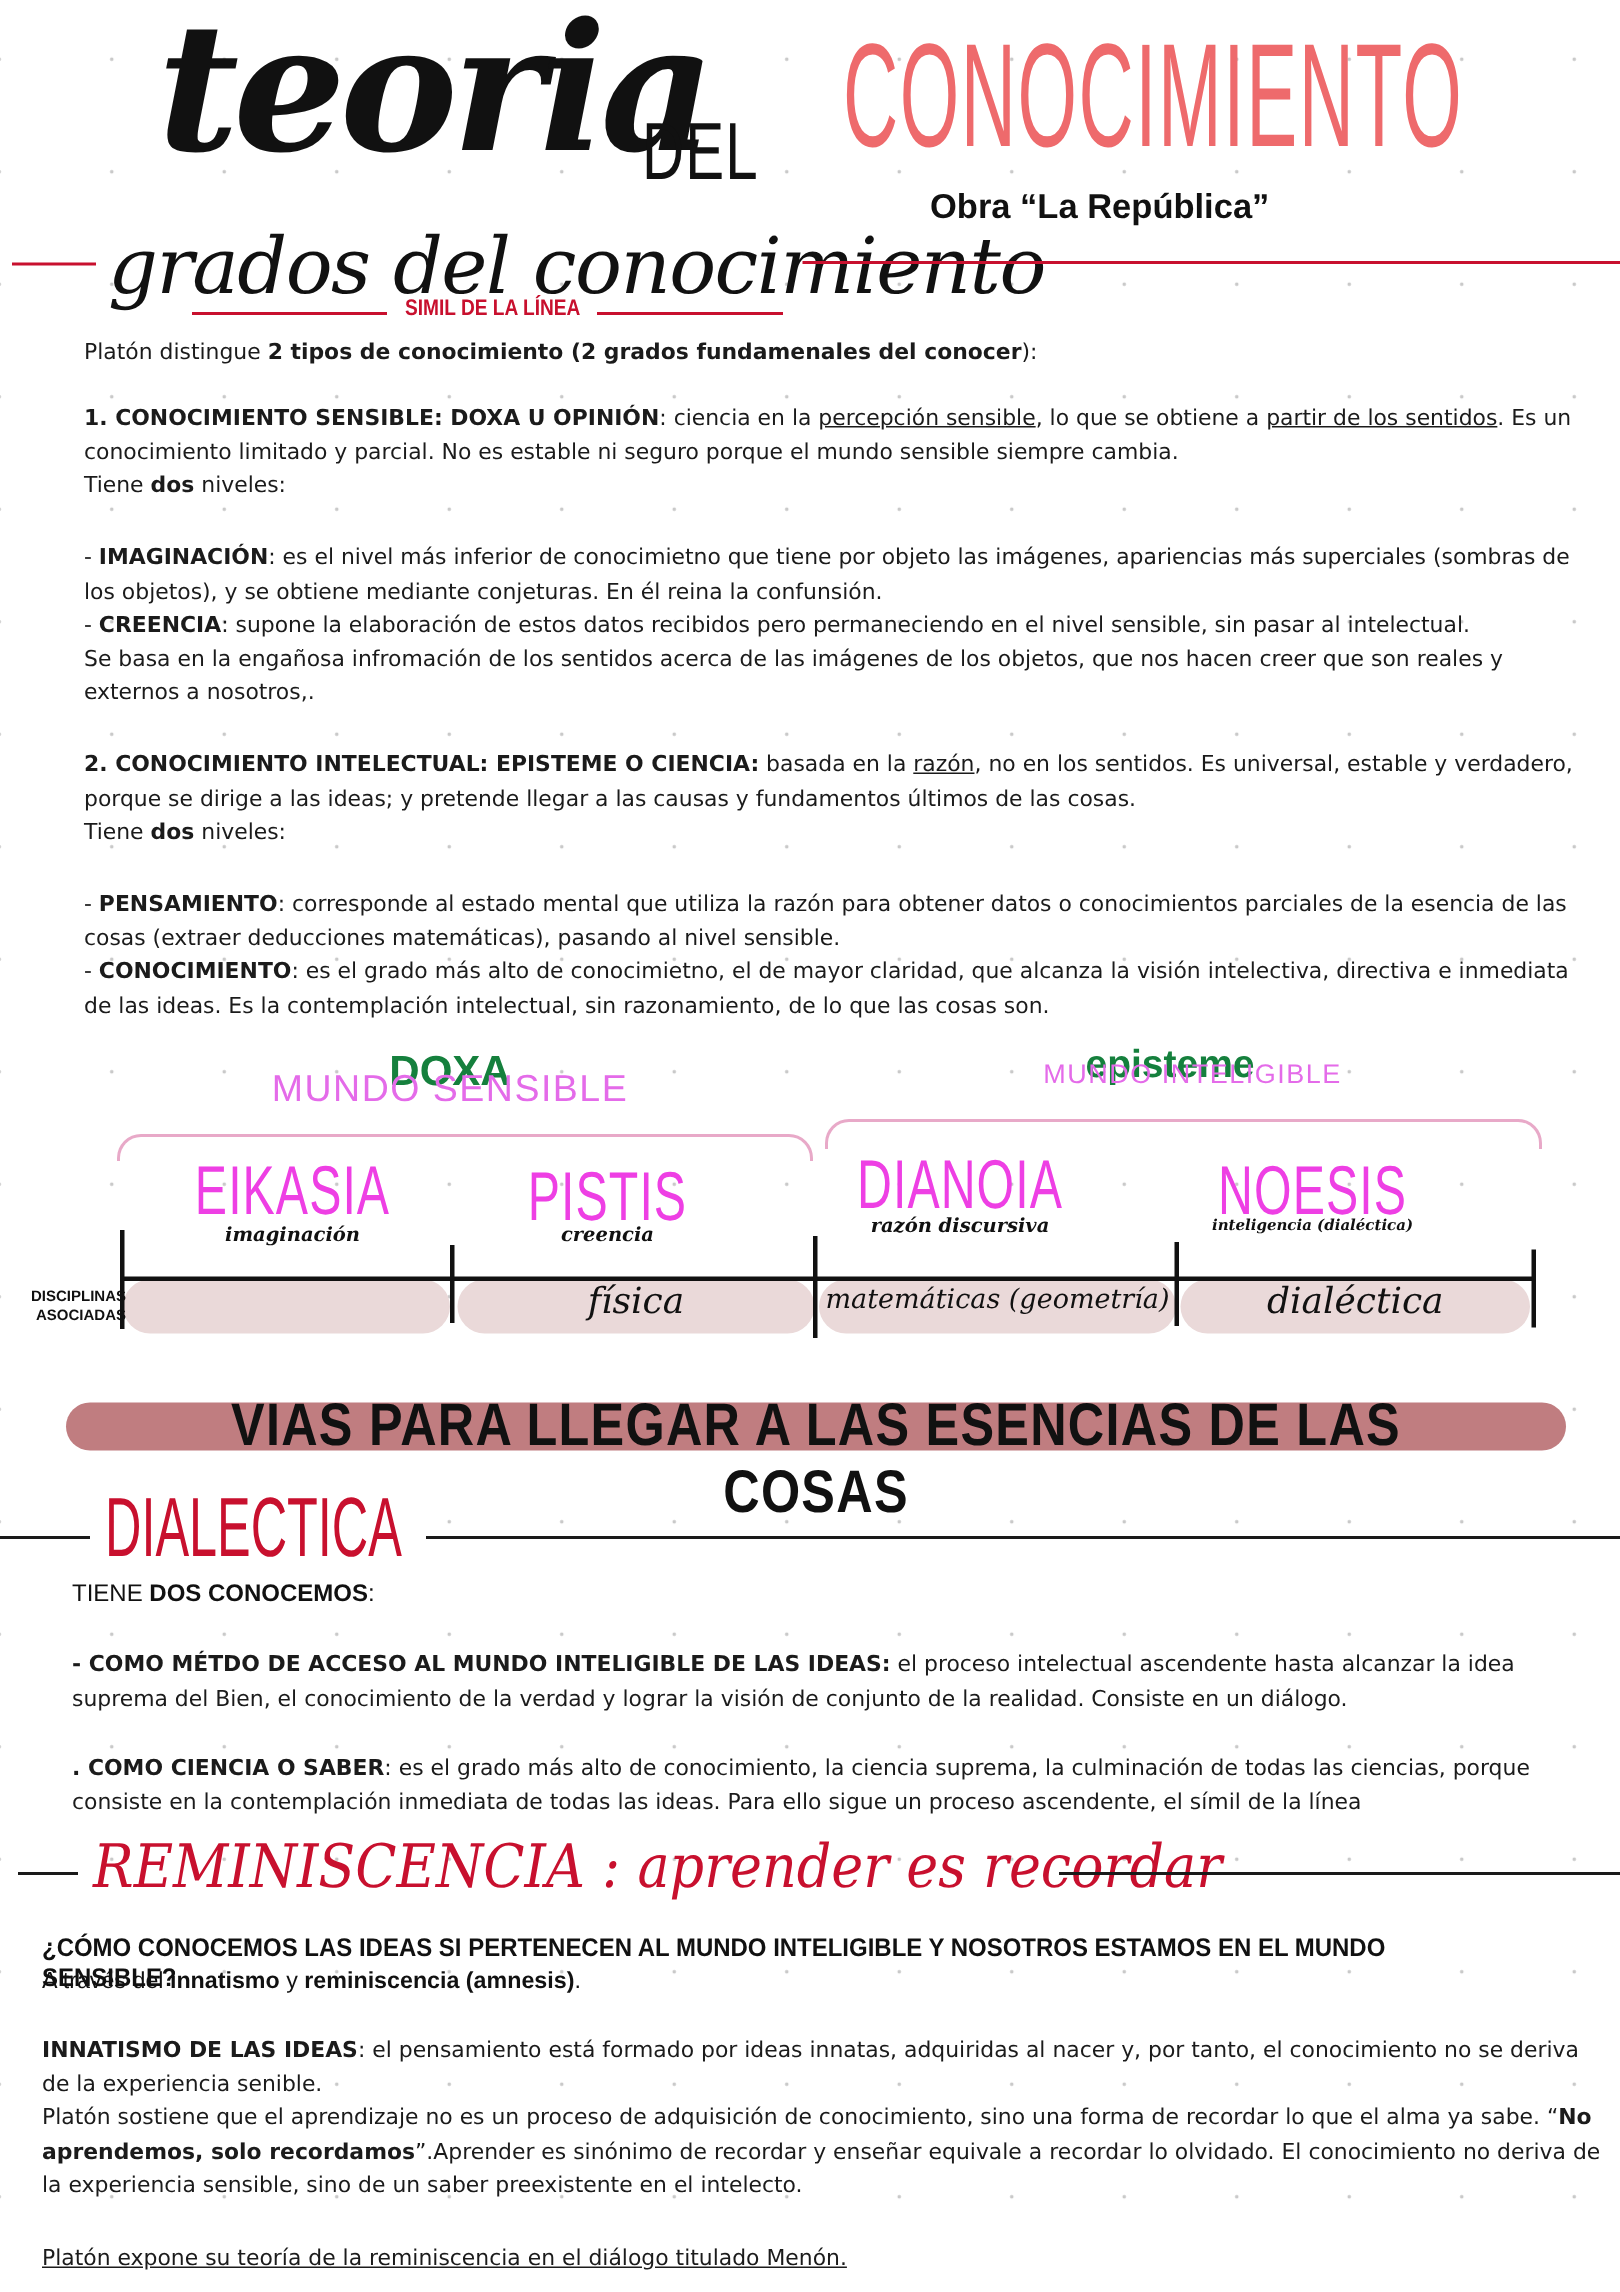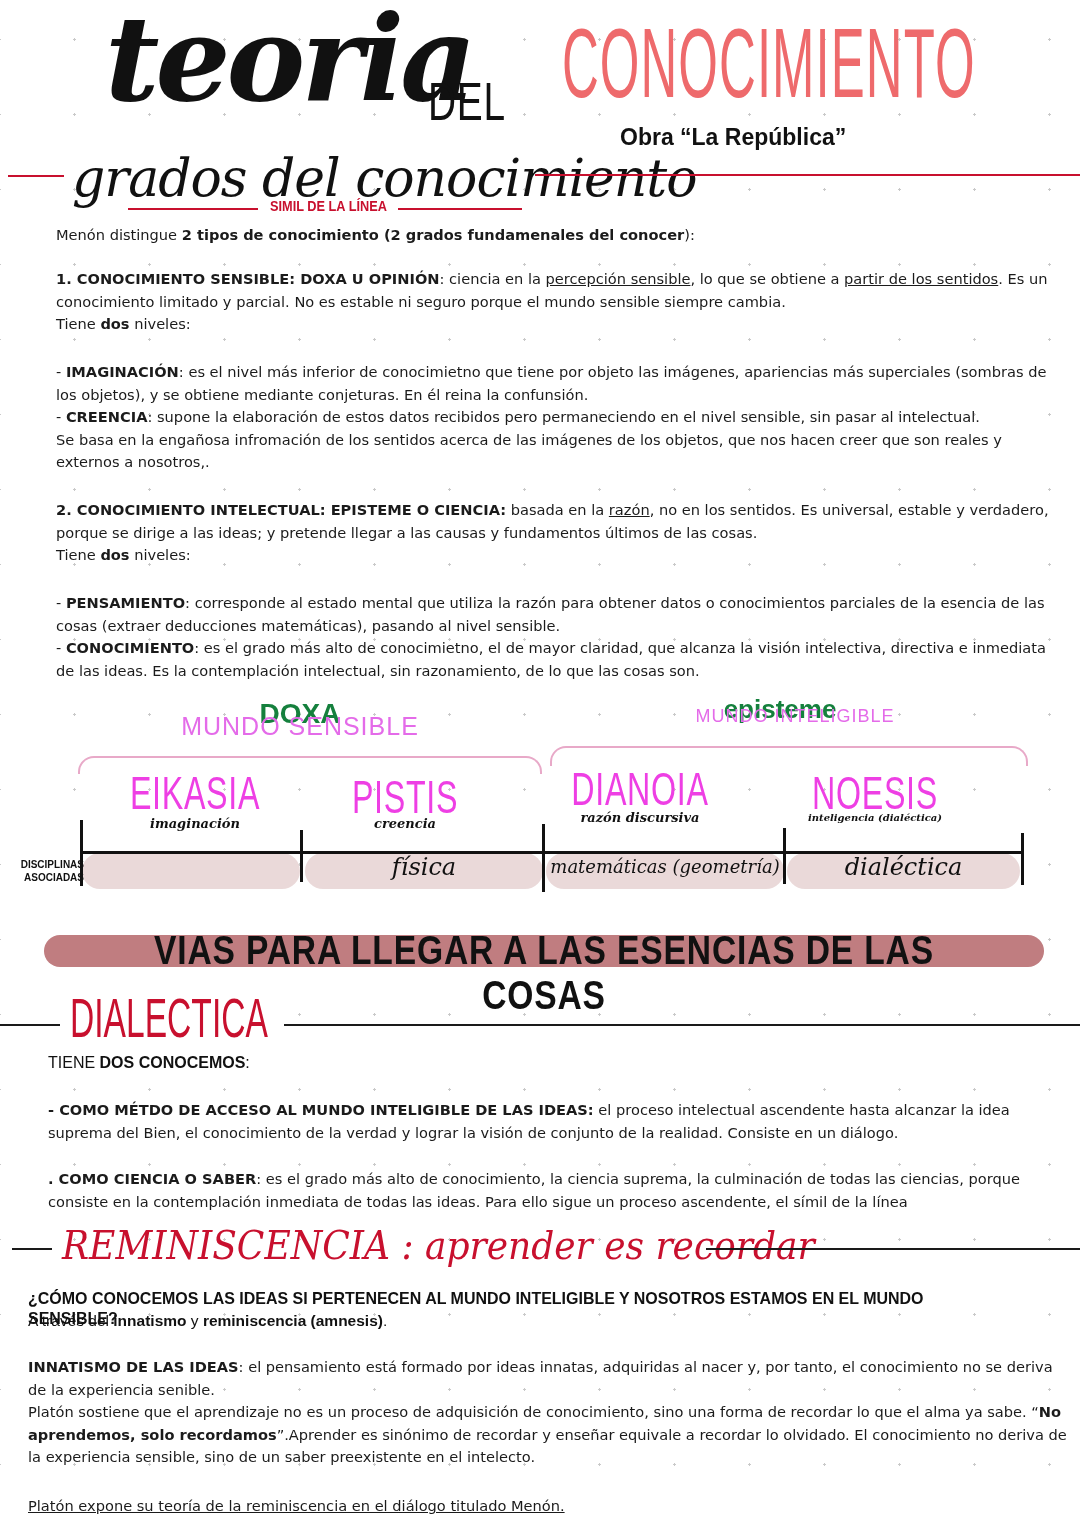--- a/index.html
+++ b/index.html
@@ -141,21 +141,21 @@
 <div class="abs subtitle-obra">Obra “La República”</div>
 
 <div class="abs rule" style="left:8px; top:175px; width:56px;"></div>
 <div class="abs script-heading grados">grados del conocimiento</div>
 <div class="abs rule" style="left:535px; top:174px; width:545px;"></div>
 <div class="abs rule" style="left:128px; top:208px; width:130px;"></div>
 <div class="abs simil">SIMIL DE LA LÍNEA</div>
 <div class="abs rule" style="left:398px; top:208px; width:124px;"></div>
 
 <div class="abs para" style="top:224px;">
-  <span>Menón distingue </span><b>2 tipos de conocimiento (2 grados fundamenales del conocer</b><span>):</span>
+  <span>Platón distingue </span><b>2 tipos de conocimiento (2 grados fundamenales del conocer</b><span>):</span>
 </div>
 
 <div class="abs para" style="top:268px;">
   <b>1. CONOCIMIENTO SENSIBLE: DOXA U OPINIÓN</b><span>: ciencia en la </span><u>percepción sensible</u><span>, lo que se obtiene a </span><u>partir de los sentidos</u><span>. Es un conocimiento limitado y parcial. No es estable ni seguro porque el mundo sensible siempre cambia.</span><br>
   <span>Tiene </span><b>dos</b><span> niveles:</span>
 </div>
 
 <div class="abs para" style="top:361px;">
   - <b>IMAGINACIÓN</b><span>: es el nivel más inferior de conocimietno que tiene por objeto las imágenes, apariencias más superciales (sombras de los objetos), y se obtiene mediante conjeturas. En él reina la confunsión.</span><br>
   - <b>CREENCIA</b><span>: supone la elaboración de estos datos recibidos pero permaneciendo en el nivel sensible, sin pasar al intelectual.</span><br>

